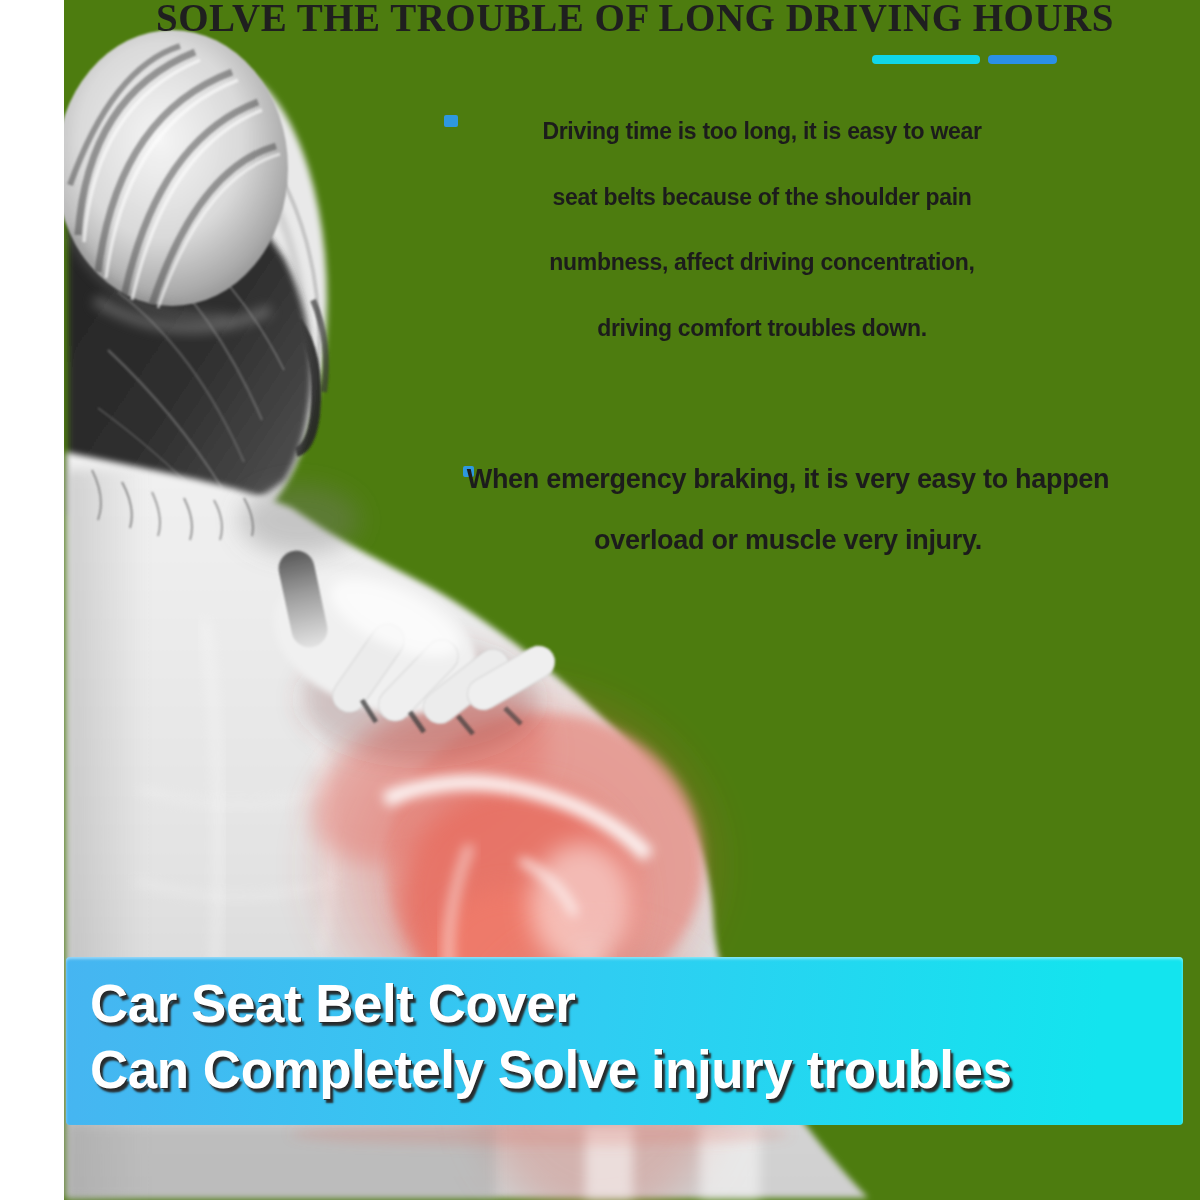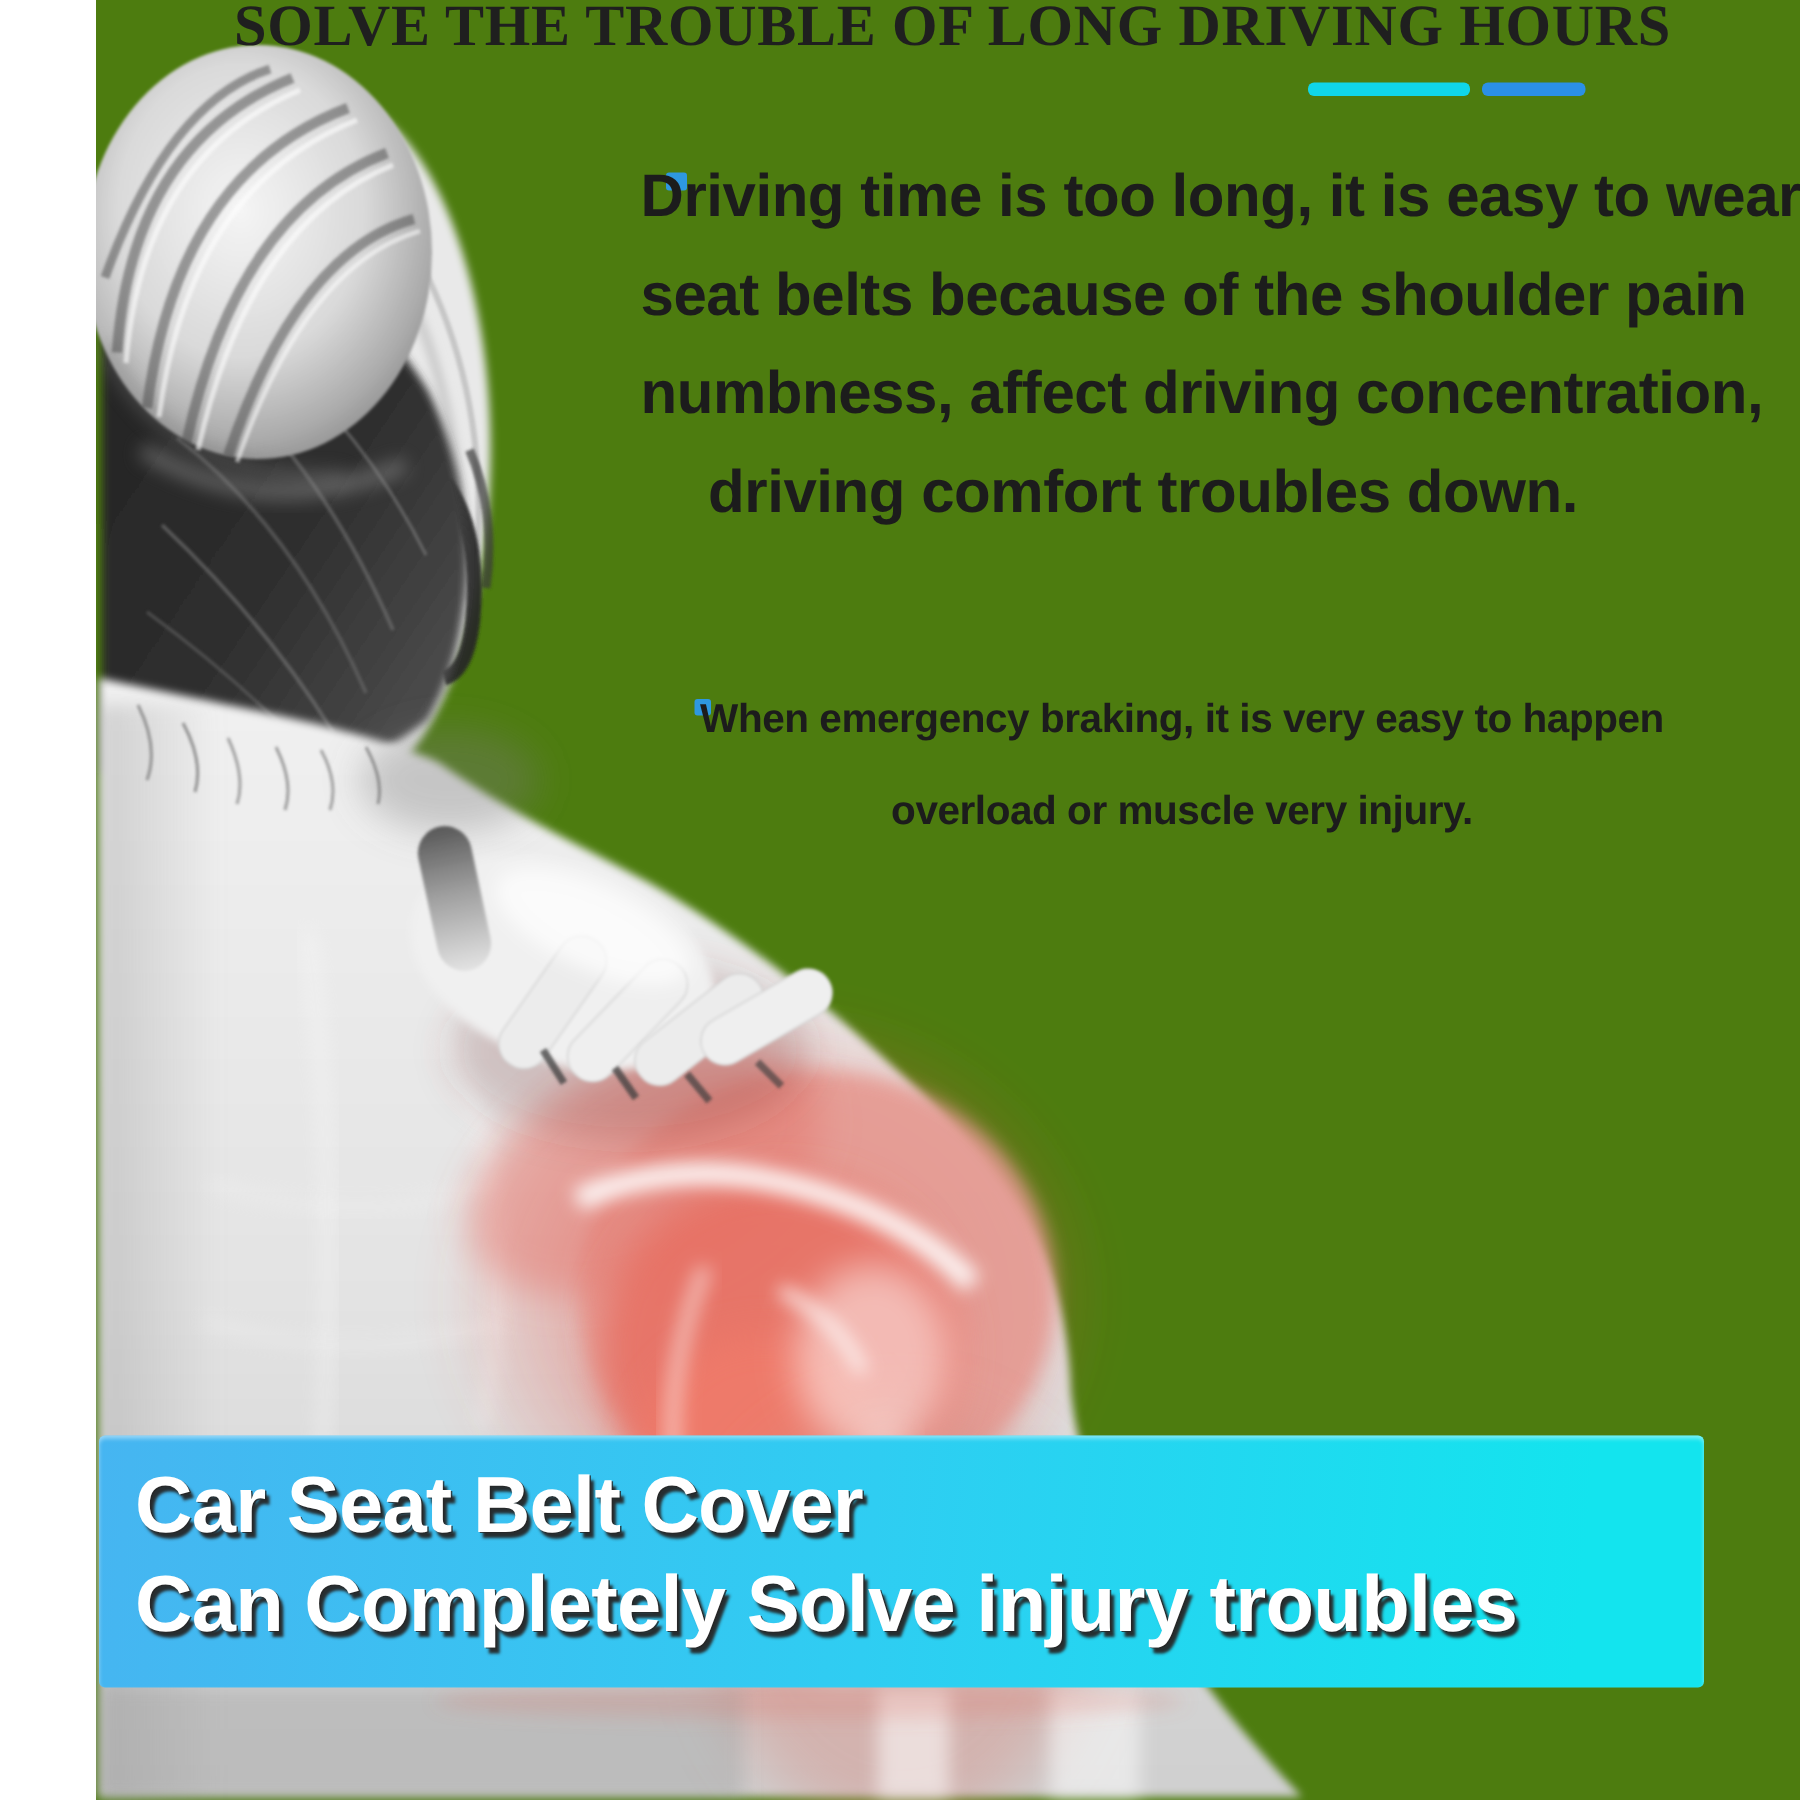--- a/index.html
+++ b/index.html
@@ -13,27 +13,27 @@
 
   .bar{position:absolute;top:55px;height:9px;border-radius:4px;}
   .bar1{left:872px;width:108px;background:#10d6e9;}
   .bar2{left:988px;width:69px;background:#2b90e6;}
 
   .bullet-square{position:absolute;background:#2e98e0;border-radius:2px;}
   .sq1{left:444px;top:115px;width:14px;height:12px;}
   .sq2{left:463px;top:466px;width:11px;height:11px;}
 
   .bullet-text{position:absolute;color:#1c1c1c;font-weight:bold;text-align:center;}
-  .bt1{left:427px;top:99px;width:670px;font-size:40px;line-height:65.5px;letter-spacing:-.3px;}
+  .bt1{left:427px;top:99px;width:670px;font-size:23px;line-height:65.5px;letter-spacing:-.3px;}
   .bt2{left:438px;top:449px;width:700px;font-size:27px;line-height:61px;letter-spacing:-.3px;}
   .bullet-text div{white-space:nowrap;}
 
   .banner{position:absolute;left:66px;top:957px;width:1070px;height:168px;border-radius:4px;
     background:linear-gradient(95deg,#46b5f1 0%,#2fcdf2 48%,#13e4ee 92%);
-    box-shadow:inset 0 2px 3px rgba(255,255,255,.45);}
+    box-shadow:inset 0 2px 3px rgba(255,255,255,.45);padding-left:47px;}
   .banner .line{position:absolute;left:24px;white-space:nowrap;color:#ffffff;font-weight:bold;
     font-size:53px;letter-spacing:-.5px;
     text-shadow:3px 4px 2px rgba(38,38,38,.95),1px 1px 0 rgba(38,38,38,.8);}
   .banner .l1{top:16px;}
   .banner .l2{top:82px;}
 </style>
 </head>
 <body>
 
 <div class="stage">

